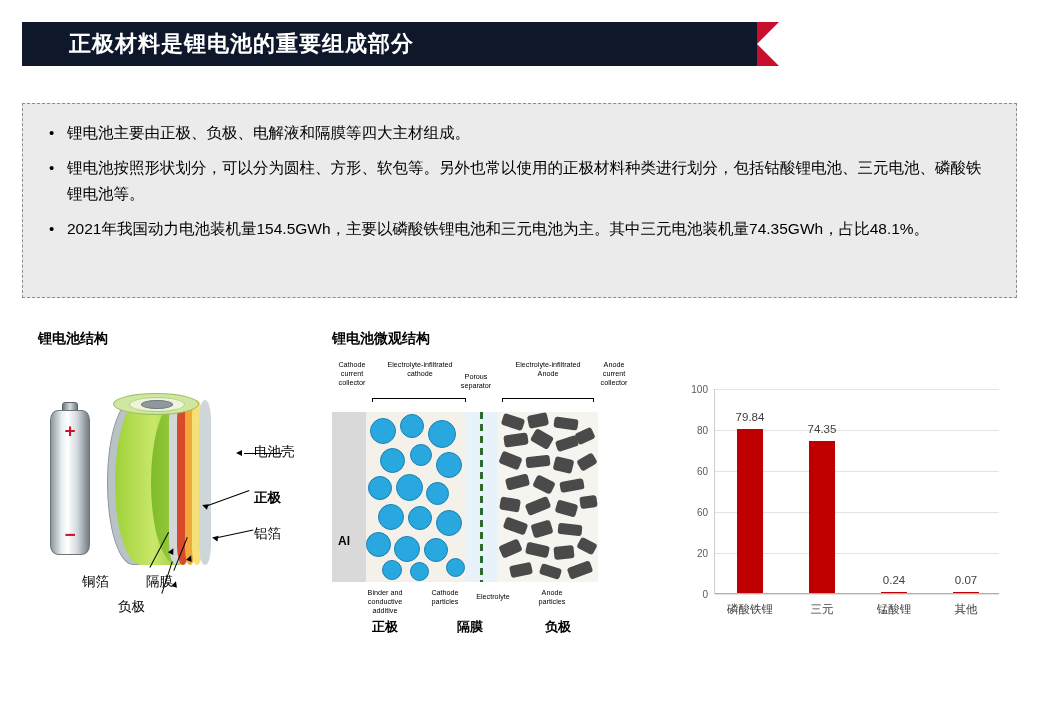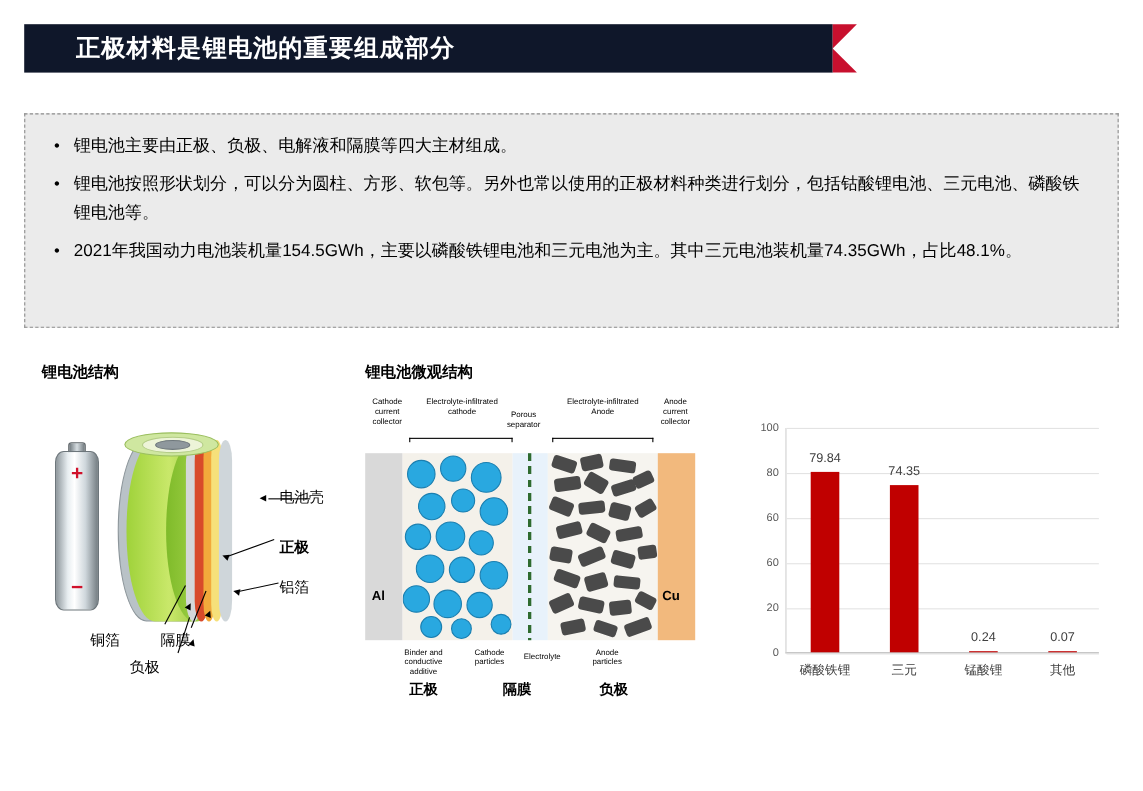--- a/index.html
+++ b/index.html
@@ -441,23 +441,20 @@
         <div class="grey-rock" style="left:60px; top:112px;width:24px; height:11px; transform:rotate(6deg);"></div>
         <div class="grey-rock" style="left:2px;  top:130px;width:21px; height:13px; transform:rotate(-24deg);"></div>
         <div class="grey-rock" style="left:28px; top:132px;width:23px; height:12px; transform:rotate(12deg);"></div>
         <div class="grey-rock" style="left:56px; top:134px;width:20px; height:13px; transform:rotate(-6deg);"></div>
         <div class="grey-rock" style="left:80px; top:128px;width:18px; height:12px; transform:rotate(28deg);"></div>
         <div class="grey-rock" style="left:12px; top:152px;width:22px; height:12px; transform:rotate(-12deg);"></div>
         <div class="grey-rock" style="left:42px; top:154px;width:21px; height:11px; transform:rotate(18deg);"></div>
         <div class="grey-rock" style="left:70px; top:152px;width:24px; height:12px; transform:rotate(-20deg);"></div>
       </div>
 
-      <div class="col-cu">
-        <span class="inner-label" style="left:4px; top:122px;">Cu</span>
-      </div>
     </div>
 
     <div class="cap-bot" style="left:24px;  top:236px; width:58px; white-space:pre-line;">Binder and
 conductive additive</div>
     <div class="cap-bot" style="left:92px;  top:236px; width:42px; white-space:pre-line;">Cathode
 particles</div>
     <div class="cap-bot" style="left:140px; top:240px; width:42px;">Electrolyte</div>
     <div class="cap-bot" style="left:196px; top:236px; width:48px; white-space:pre-line;">Anode
 particles</div>
 

